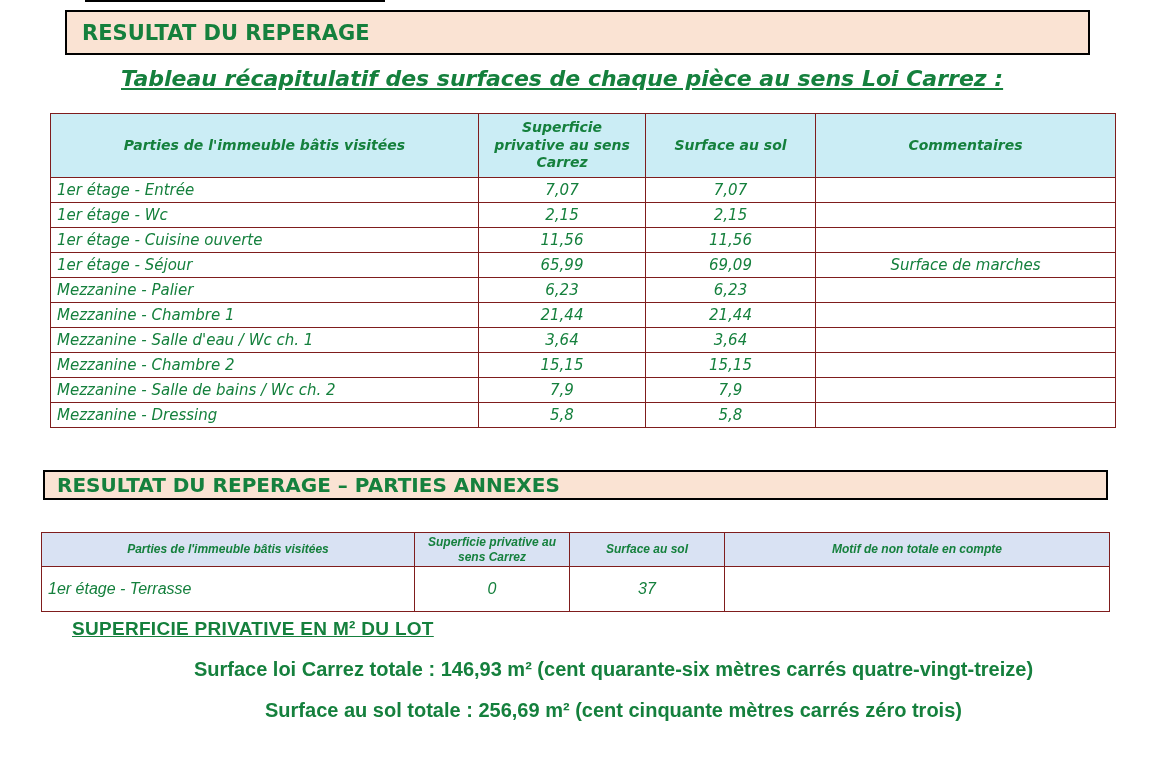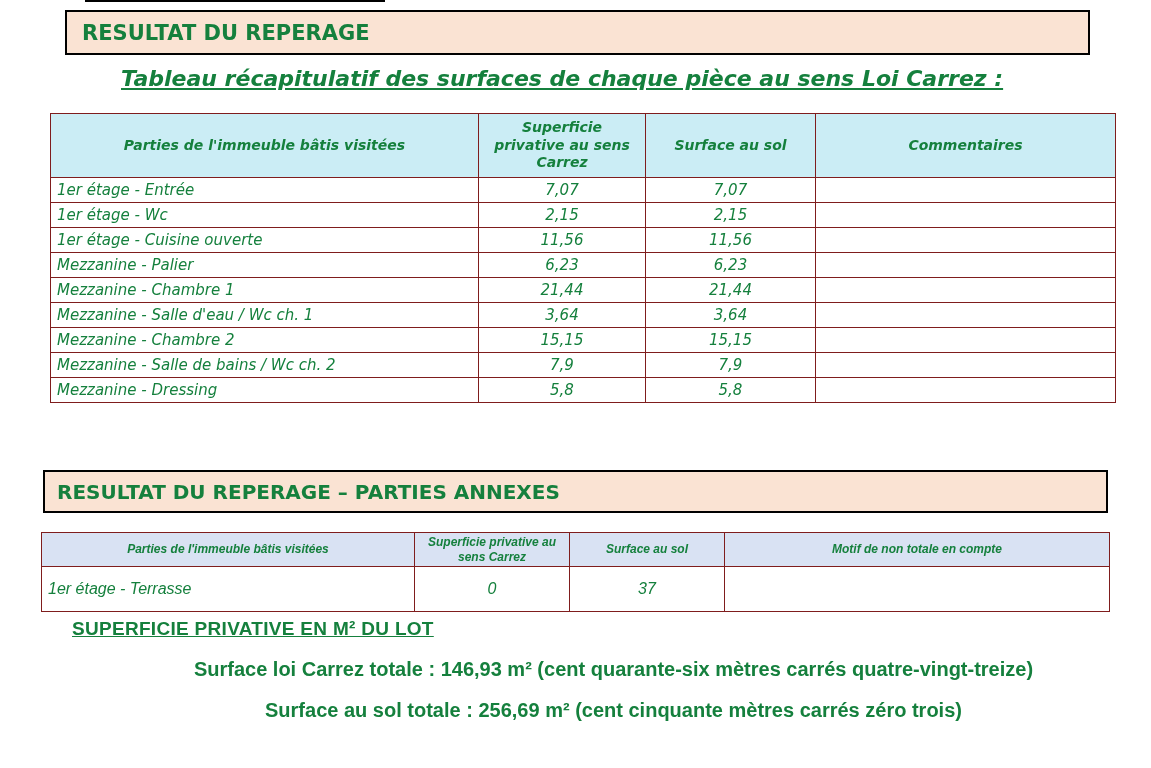--- a/index.html
+++ b/index.html
@@ -16,21 +16,21 @@
   }
   .section-banner{
     position:absolute;
     background:#fae3d3;
     border:2px solid #000;
     box-sizing:border-box;
     display:flex;align-items:center;
     font-weight:bold;
   }
   .banner1{left:65px;top:10px;width:1025px;height:45px;font-size:21px;padding-left:15px;}
-  .banner2{left:43px;top:470px;width:1065px;height:43px;font-size:20px;padding-left:12px;}
+  .banner2{left:43px;top:470px;width:1065px;height:30px;font-size:20px;padding-left:12px;}
   .subtitle{
     position:absolute;left:85px;top:66px;
     font-size:22px;font-weight:bold;font-style:italic;
     text-decoration:underline;
     margin-left:36px;
   }
   table{border-collapse:collapse;table-layout:fixed;}
   td,th{border:1px solid #7f1d1d;box-sizing:border-box;overflow:hidden;font-style:italic;}
   .table1{
     position:absolute;left:50px;top:113px;width:1065px;
@@ -111,20 +111,26 @@
         <td class="cell-center">2,15</td>
         <td class="cell-center"></td>
       </tr>
       <tr>
         <td class="cell-left">1er étage - Cuisine ouverte</td>
         <td class="cell-center">11,56</td>
         <td class="cell-center">11,56</td>
         <td class="cell-center"></td>
       </tr>
       <tr>
+        <td class="cell-left">1er étage - Séjour</td>
+        <td class="cell-center">65,99</td>
+        <td class="cell-center">69,09</td>
+        <td class="cell-center">Surface de marches</td>
+      </tr>
+      <tr>
         <td class="cell-left">Mezzanine - Palier</td>
         <td class="cell-center">6,23</td>
         <td class="cell-center">6,23</td>
         <td class="cell-center"></td>
       </tr>
       <tr>
         <td class="cell-left">Mezzanine - Chambre 1</td>
         <td class="cell-center">21,44</td>
         <td class="cell-center">21,44</td>
         <td class="cell-center"></td>

